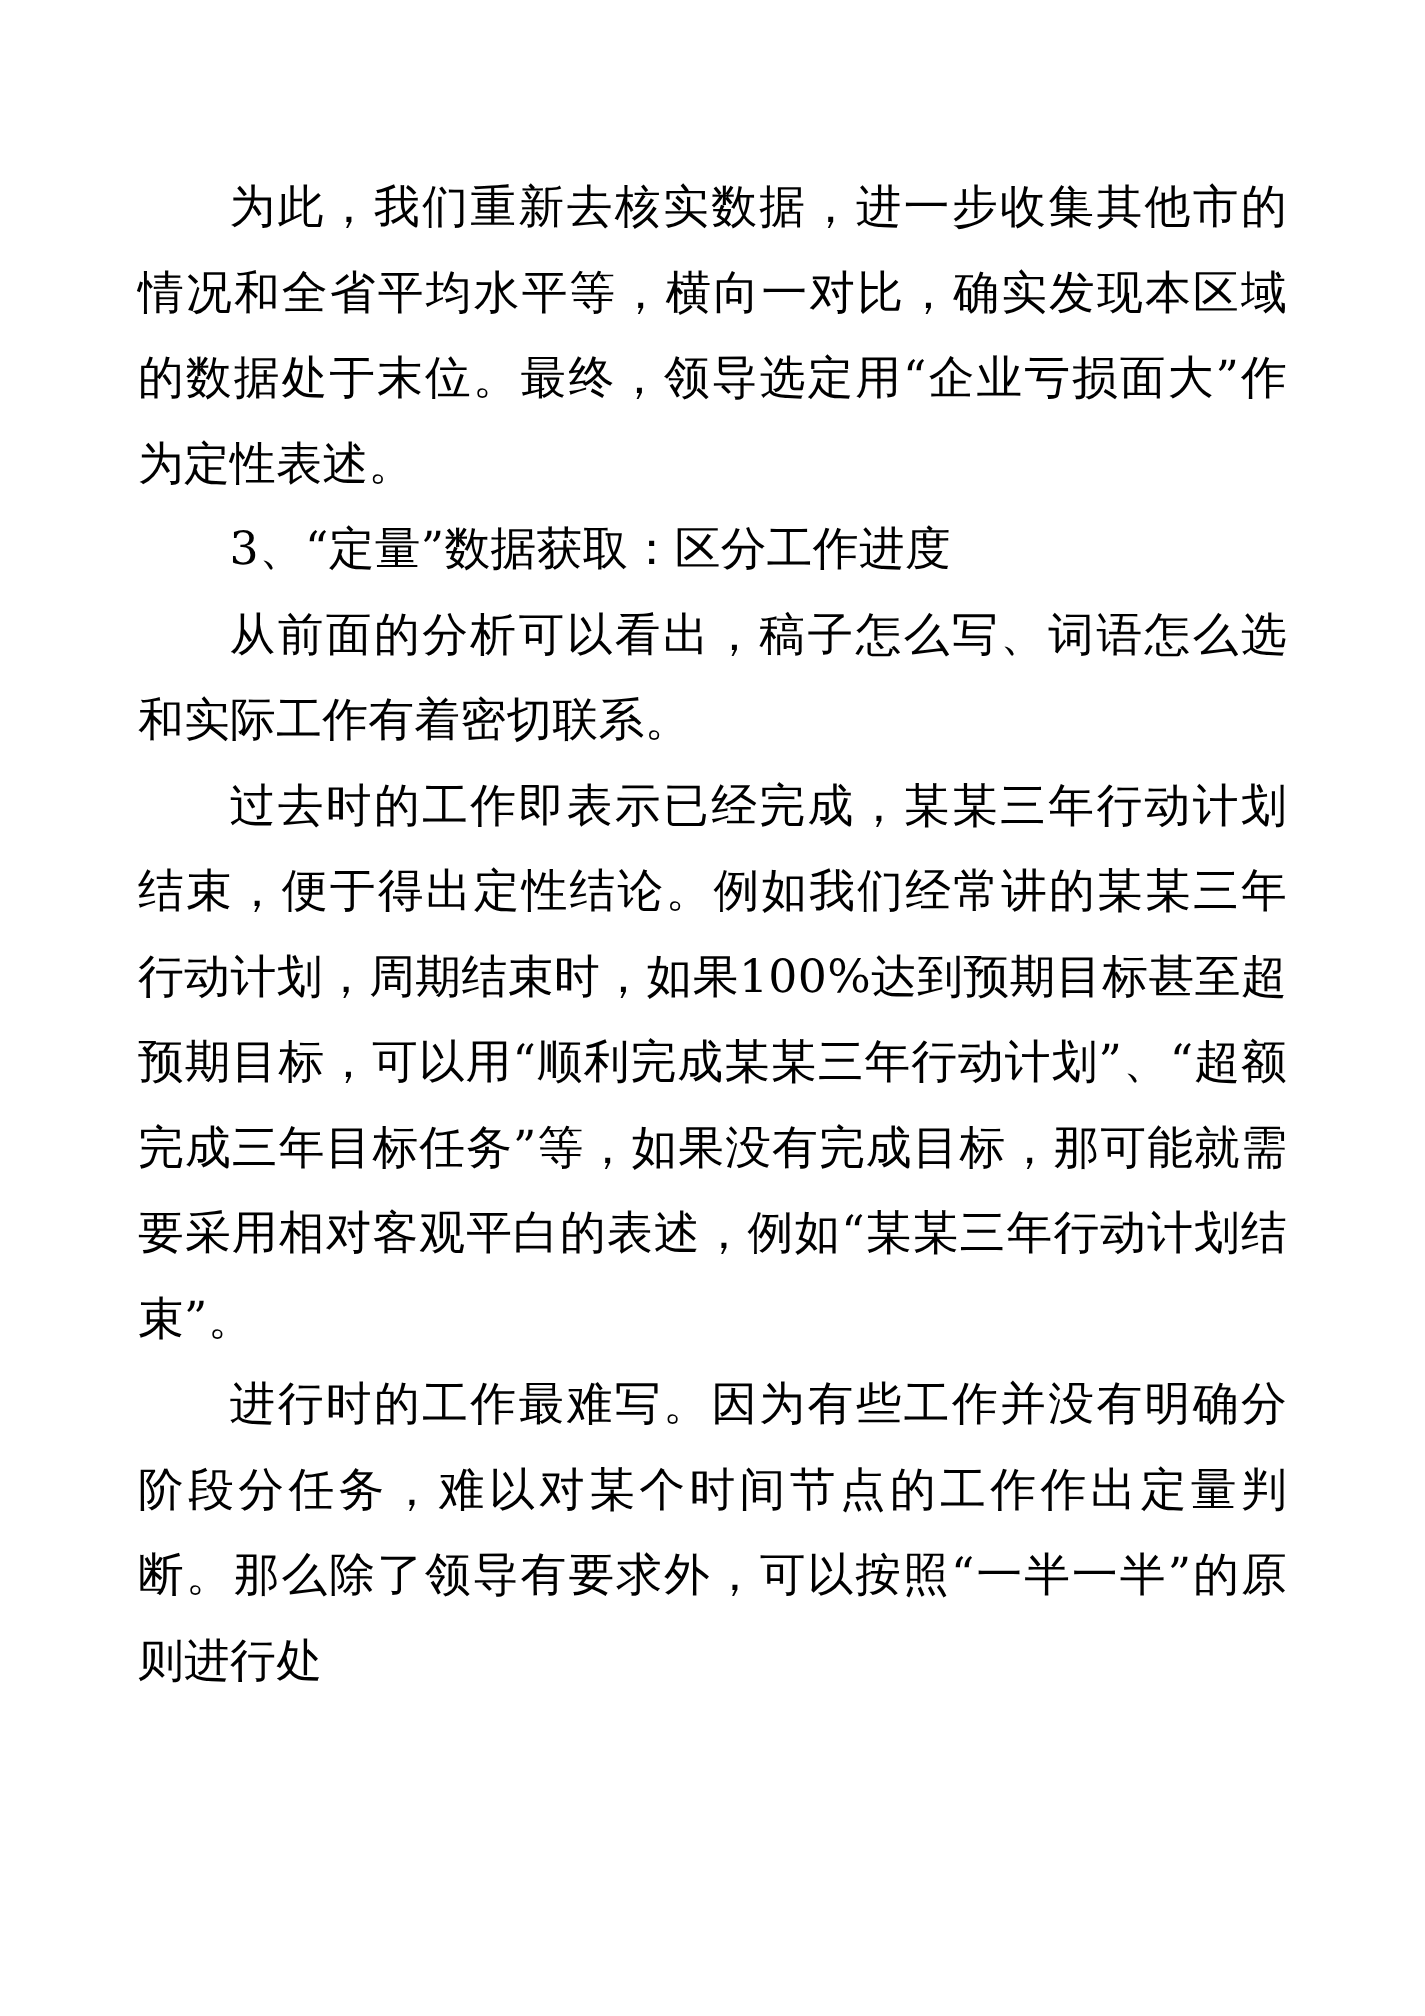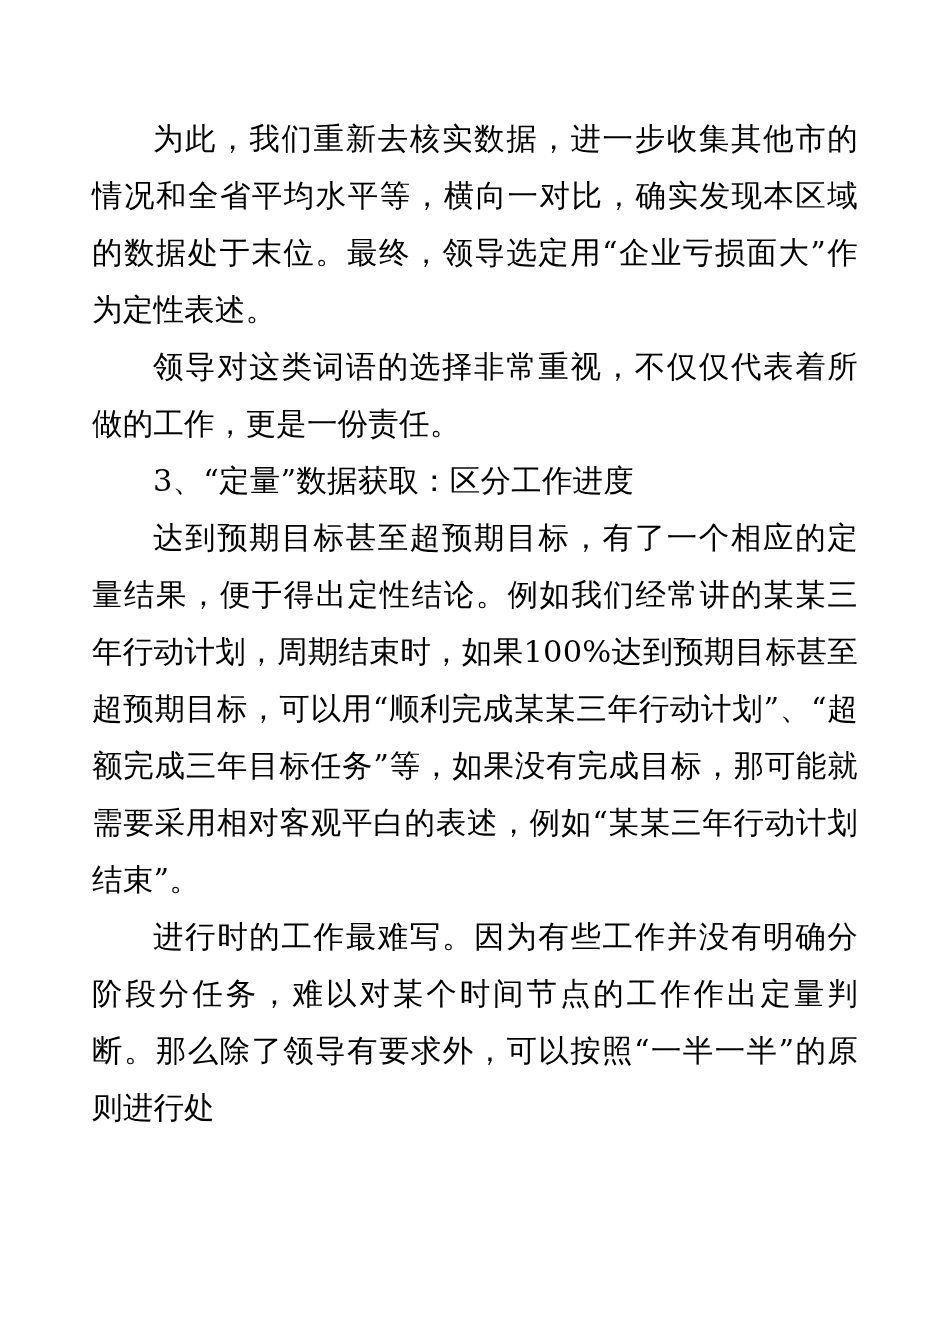--- a/index.html
+++ b/index.html
@@ -35,18 +35,18 @@
     text-align: justify;
     text-justify: inter-ideograph;
   }
 </style>
 </head>
 <body>
 
 <div class="page">
   <div class="doc-body">
     <p class="para">为此，我们重新去核实数据，进一步收集其他市的情况和全省平均水平等，横向一对比，确实发现本区域的数据处于末位。最终，领导选定用“企业亏损面大”作为定性表述。</p>
-    <p class="para">领导对这类词语的选择非常重视，不仅仅代表着所做的工作，更是一份责任。</p>
     <p class="para">3、“定量”数据获取：区分工作进度</p>
-    <p class="para">达到预期目标甚至超预期目标，有了一个相应的定量结果，便于得出定性结论。例如我们经常讲的某某三年行动计划，周期结束时，如果100%达到预期目标甚至超预期目标，可以用“顺利完成某某三年行动计划”、“超额完成三年目标任务”等，如果没有完成目标，那可能就需要采用相对客观平白的表述，例如“某某三年行动计划结束”。</p>
+    <p class="para">从前面的分析可以看出，稿子怎么写、词语怎么选和实际工作有着密切联系。</p>
+    <p class="para">过去时的工作即表示已经完成，某某三年行动计划结束，便于得出定性结论。例如我们经常讲的某某三年行动计划，周期结束时，如果100%达到预期目标甚至超预期目标，可以用“顺利完成某某三年行动计划”、“超额完成三年目标任务”等，如果没有完成目标，那可能就需要采用相对客观平白的表述，例如“某某三年行动计划结束”。</p>
     <p class="para">进行时的工作最难写。因为有些工作并没有明确分阶段分任务，难以对某个时间节点的工作作出定量判断。那么除了领导有要求外，可以按照“一半一半”的原则进行处</p>
   </div>
 </div>
 
 </body></html>

